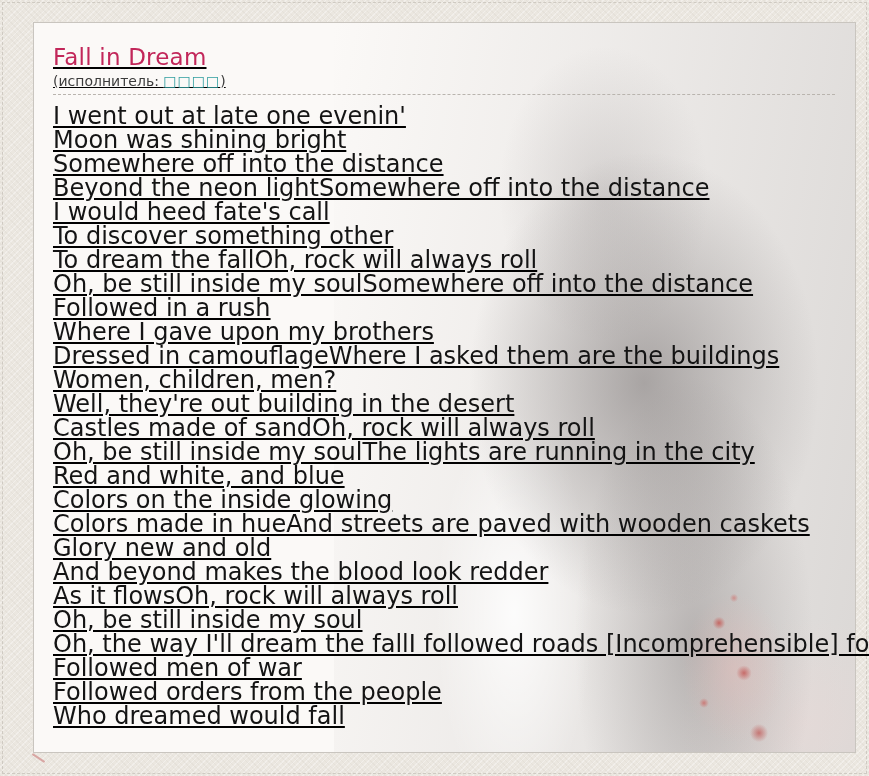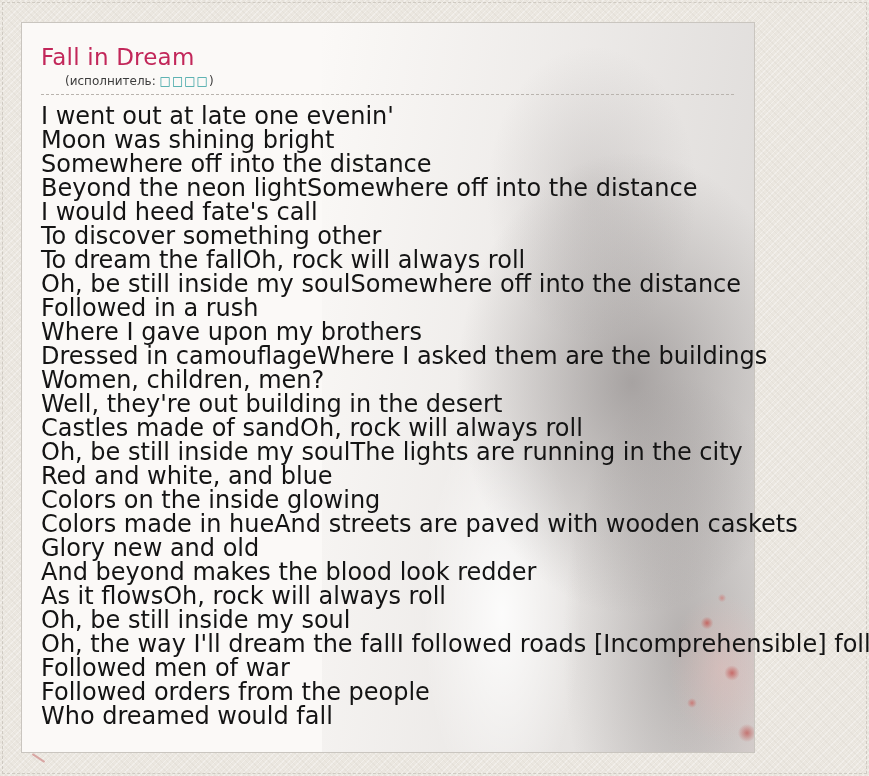--- a/index.html
+++ b/index.html
@@ -12,24 +12,25 @@
       repeating-linear-gradient(45deg, rgba(120,110,95,0.05) 0 1px, rgba(255,255,255,0) 1px 4px),
       repeating-linear-gradient(-45deg, rgba(255,255,255,0.35) 0 1px, rgba(255,255,255,0) 1px 4px);
   }
   .page-stitch-border {
     position: absolute; left: 2px; top: 2px; right: 2px; bottom: 2px;
     border: 1px dashed #cfcac2;
     pointer-events: none;
   }
   .card {
     position: absolute;
-    left: 21px; top: 22px;
-    width: 734px; height: 731px;
+    left: 33px; top: 22px;
+    width: 823px; height: 731px;
     background: #fbf9f7;
     border: 1px solid #c9c5bf;
+    text-decoration: underline;
   }
   
   .photo {
     position: absolute; top: 0; bottom: 0; left: 300px; right: 0;
     overflow: hidden;
     background-image:
       radial-gradient(ellipse 250px 330px at 310px 360px, rgba(104,98,98,0.50), rgba(104,98,98,0) 70%),
       radial-gradient(ellipse 170px 380px at 360px 620px, rgba(120,114,114,0.42), rgba(120,114,114,0) 70%),
       radial-gradient(ellipse 150px 210px at 270px 170px, rgba(150,144,144,0.28), rgba(150,144,144,0) 70%),
       radial-gradient(ellipse 110px 280px at 180px 590px, rgba(255,255,255,0.85), rgba(255,255,255,0) 72%),
@@ -45,21 +46,21 @@
       radial-gradient(circle 13px at 85px 175px, rgba(186,48,45,0.55), rgba(186,48,45,0) 70%),
       radial-gradient(circle 6px at 60px 40px,  rgba(210,90,85,0.50), rgba(210,90,85,0) 70%),
       radial-gradient(ellipse 70px 100px at 60px 110px, rgba(233,190,186,0.45), rgba(233,190,186,0) 75%);
   }
   .content { position: relative; z-index: 2; padding: 15px 0 0 19px; }
   .title {
     font-size: 23px; font-weight: normal; line-height: 28px;
     letter-spacing: 0.2px;
     margin-top: 5px;
   }
-  .artist-line { font-size: 12px; line-height: 19px; color: #3c3c3c; margin-top: 1px; margin-left: 24px; }
+  .artist-line { font-size: 14px; line-height: 19px; color: #3c3c3c; margin-top: 1px; }
   .artist-link { text-decoration: none; letter-spacing: 1px; }
   .separator { border-bottom: 1px dashed #b9b4ae; margin: 3px 20px 0 0; height: 1px; }
   .lyrics {
     margin-top: 9px;
     font-size: 24px;
     line-height: 24px;
     color: #141414;
     white-space: pre;      
   }
   .pen-mark {

